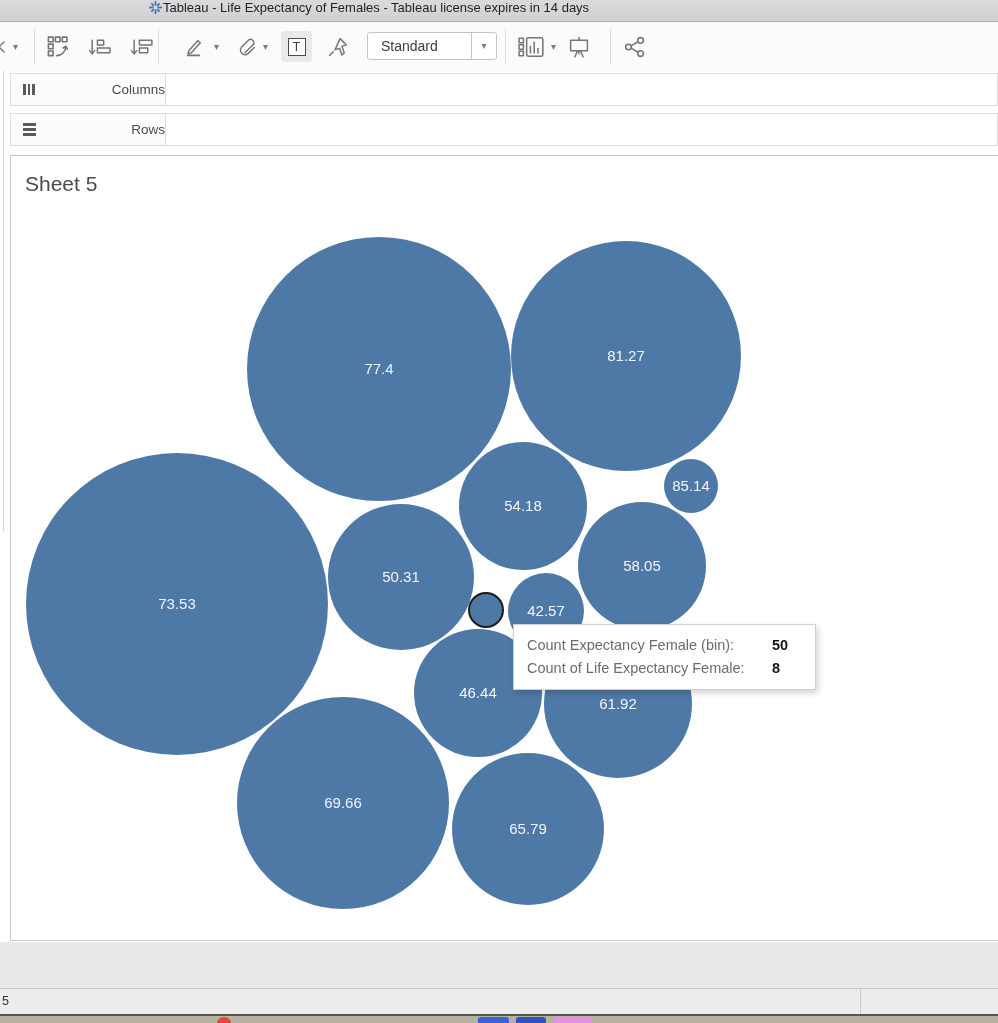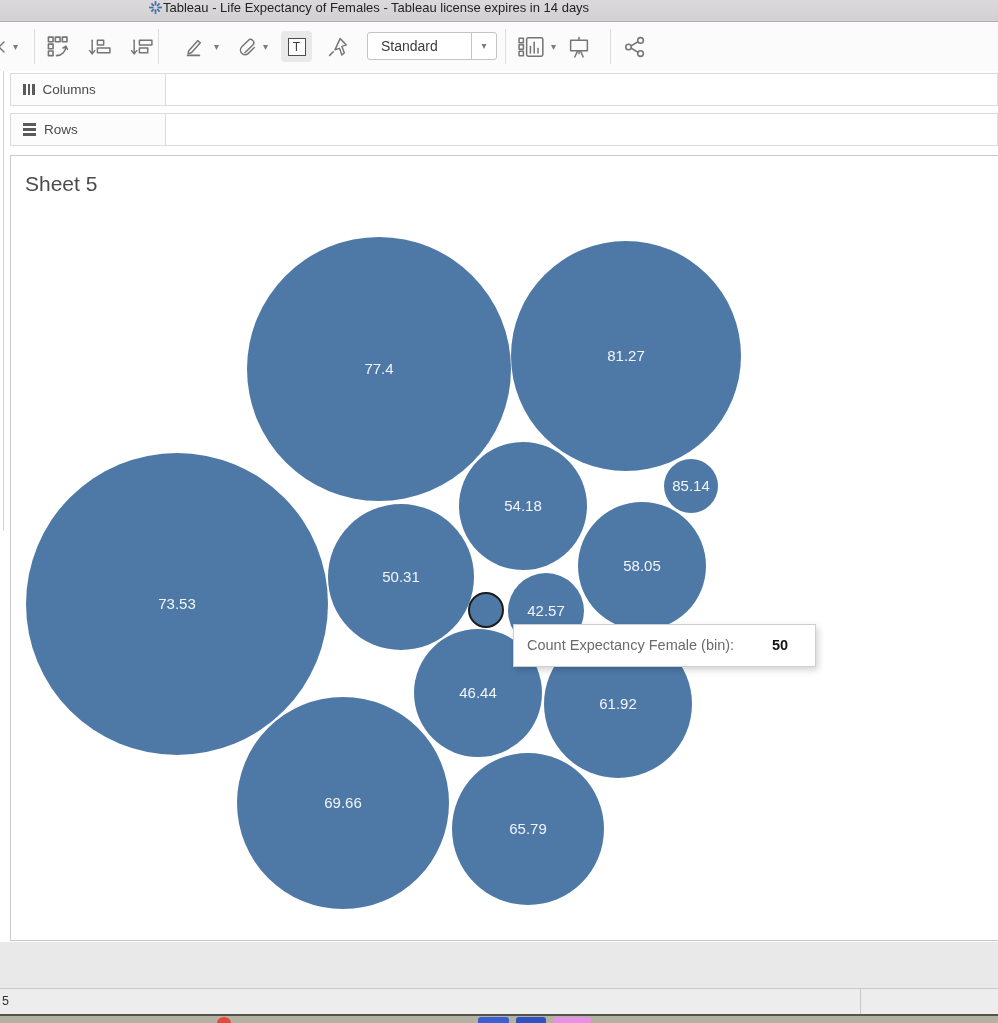--- a/index.html
+++ b/index.html
@@ -24,21 +24,21 @@
   .tbtn .tbox{width:18px;height:18px;border:1.5px solid #4c4c4c;display:flex;align-items:center;justify-content:center;
               font-size:12px;color:#3c3c3c;background:#fff;}
   .select{position:absolute;left:367px;top:10px;width:130px;height:28px;border:1px solid #c4c4c4;border-radius:3px;
           background:#fff;display:flex;align-items:center;}
   .select .sel-label{flex:1;padding-left:13px;font-size:14px;color:#3c3c3c;}
   .select .sel-caret{width:25px;height:100%;border-left:1px solid #c4c4c4;display:flex;align-items:center;justify-content:center;}
 
   
   .shelfrow{position:absolute;left:10px;width:988px;height:33px;background:#fff;border:1px solid #dcdcdc;display:flex;}
   .shelf-label{width:155px;height:100%;border-right:1px solid #dcdcdc;background:#fcfcfc;
-               display:flex;align-items:center;padding-left:12px;gap:8px;}
+               display:flex;align-items:center;padding-left:12px;gap:8px;justify-content:space-between;}
   .shelf-label span.txt{font-size:13.5px;color:#4a4a4a;}
   .colbars{display:flex;gap:2px;align-items:flex-end;}
   .colbars i{display:block;width:2.5px;height:11px;background:#5a5a5a;}
   .rowbars{display:flex;flex-direction:column;gap:2.5px;}
   .rowbars i{display:block;width:13px;height:2.5px;background:#5a5a5a;}
   .shelf-empty{flex:1;background:#fff;}
 
   .leftline{position:absolute;left:3px;top:71px;width:1px;height:460px;background:#d4d4d4;}
 
   
@@ -278,20 +278,24 @@
         <text x="517" y="678" text-anchor="middle" class="bubble-label">65.79</text>
         <circle cx="475" cy="454" r="17" fill="#4e79a7" stroke="#1c1c1c" stroke-width="2"></circle>
       </svg>
     <div class="sheet-title">Sheet 5</div>
 
     <div class="tooltip">
       <div class="trow">
         <span class="tlabel">Count Expectancy Female (bin):</span>
         <span class="tvalue">50</span>
       </div>
+      <div class="trow">
+        <span class="tlabel">Count of Life Expectancy Female:</span>
+        <span class="tvalue">8</span>
+      </div>
     </div>
   </div>
 
   <div class="band"></div>
   <div class="statusbar">
     <span class="status-left">5</span>
     <div class="status-div"></div>
   </div>
   <div class="dock"></div>
   <div class="dock-icon" style="left:217px;width:14px;border-radius:50%;background:#e8483d;height:12px;"></div>

